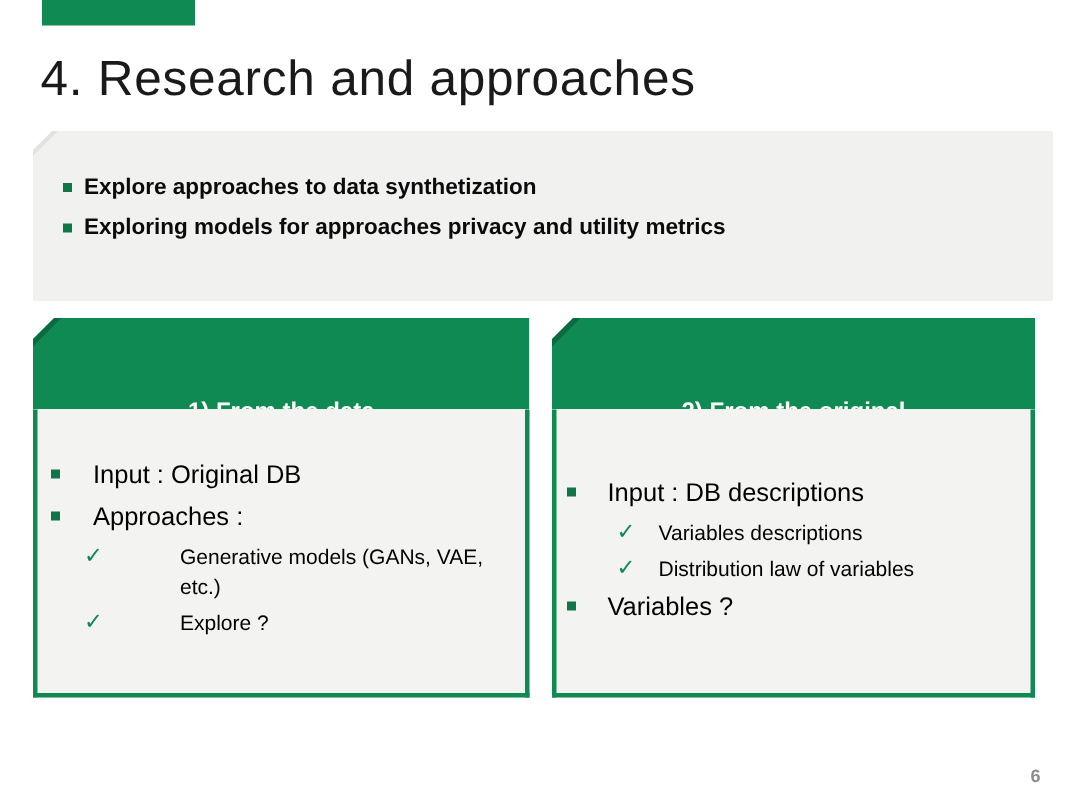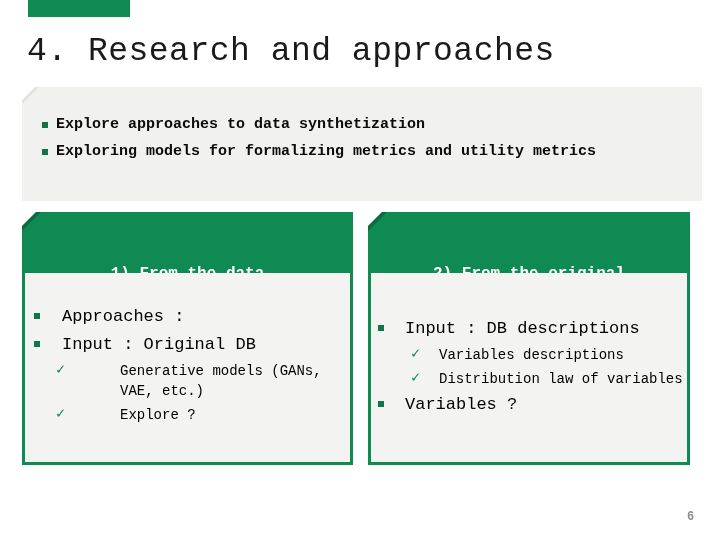--- a/index.html
+++ b/index.html
@@ -12,21 +12,21 @@
   }
   html,body{margin:0;padding:0;}
   body{
     width:720px;height:540px;
     background:#ffffff;
     font-family:"Liberation Sans", sans-serif;
     color:var(--text);
     position:relative;
     overflow:hidden;
   }
-  .slide{position:absolute;inset:0;font-family:Liberation Mono, monospace;}
+  .slide{position:absolute;inset:0;}
 
   .accent-bar{
     position:absolute;left:28px;top:0;width:102px;height:17px;
     background:var(--green);
   }
   .title{
     position:absolute;left:27px;top:33px;margin:0;
     font-size:33px;font-weight:400;color:#1a1a1a;
     letter-spacing:0.5px;white-space:nowrap;
   }
@@ -122,38 +122,38 @@
   <h1 class="title">4. Research and approaches</h1>
 
   <div class="summary-box">
     <div class="summary-fold"></div>
     <div class="summary-item">
       <span class="sq"></span>
       <span>Explore approaches to data synthetization</span>
     </div>
     <div class="summary-item">
       <span class="sq"></span>
-      <span>Exploring models for formalizing metrics and utility metrics</span>
+      <span>Exploring models for approaches privacy and utility metrics</span>
     </div>
   </div>
 
   <div class="card card-left">
     <div class="card-header">
       <div class="header-fold"></div>
       <span>1) From the data
 and original dataset</span>
     </div>
     <div class="card-body">
       <div class="li l1">
         <span class="sq"></span>
-        <span>Approaches :</span>
+        <span>Input : Original DB</span>
       </div>
       <div class="li l1">
         <span class="sq"></span>
-        <span>Input : Original DB</span>
+        <span>Approaches :</span>
       </div>
       <div class="li l2">
         <span class="check">✓</span>
         <span class="t">Generative models (GANs, VAE, etc.)</span>
       </div>
       <div class="li l2">
         <span class="check">✓</span>
         <span class="t">Explore ?</span>
       </div>
     </div>

